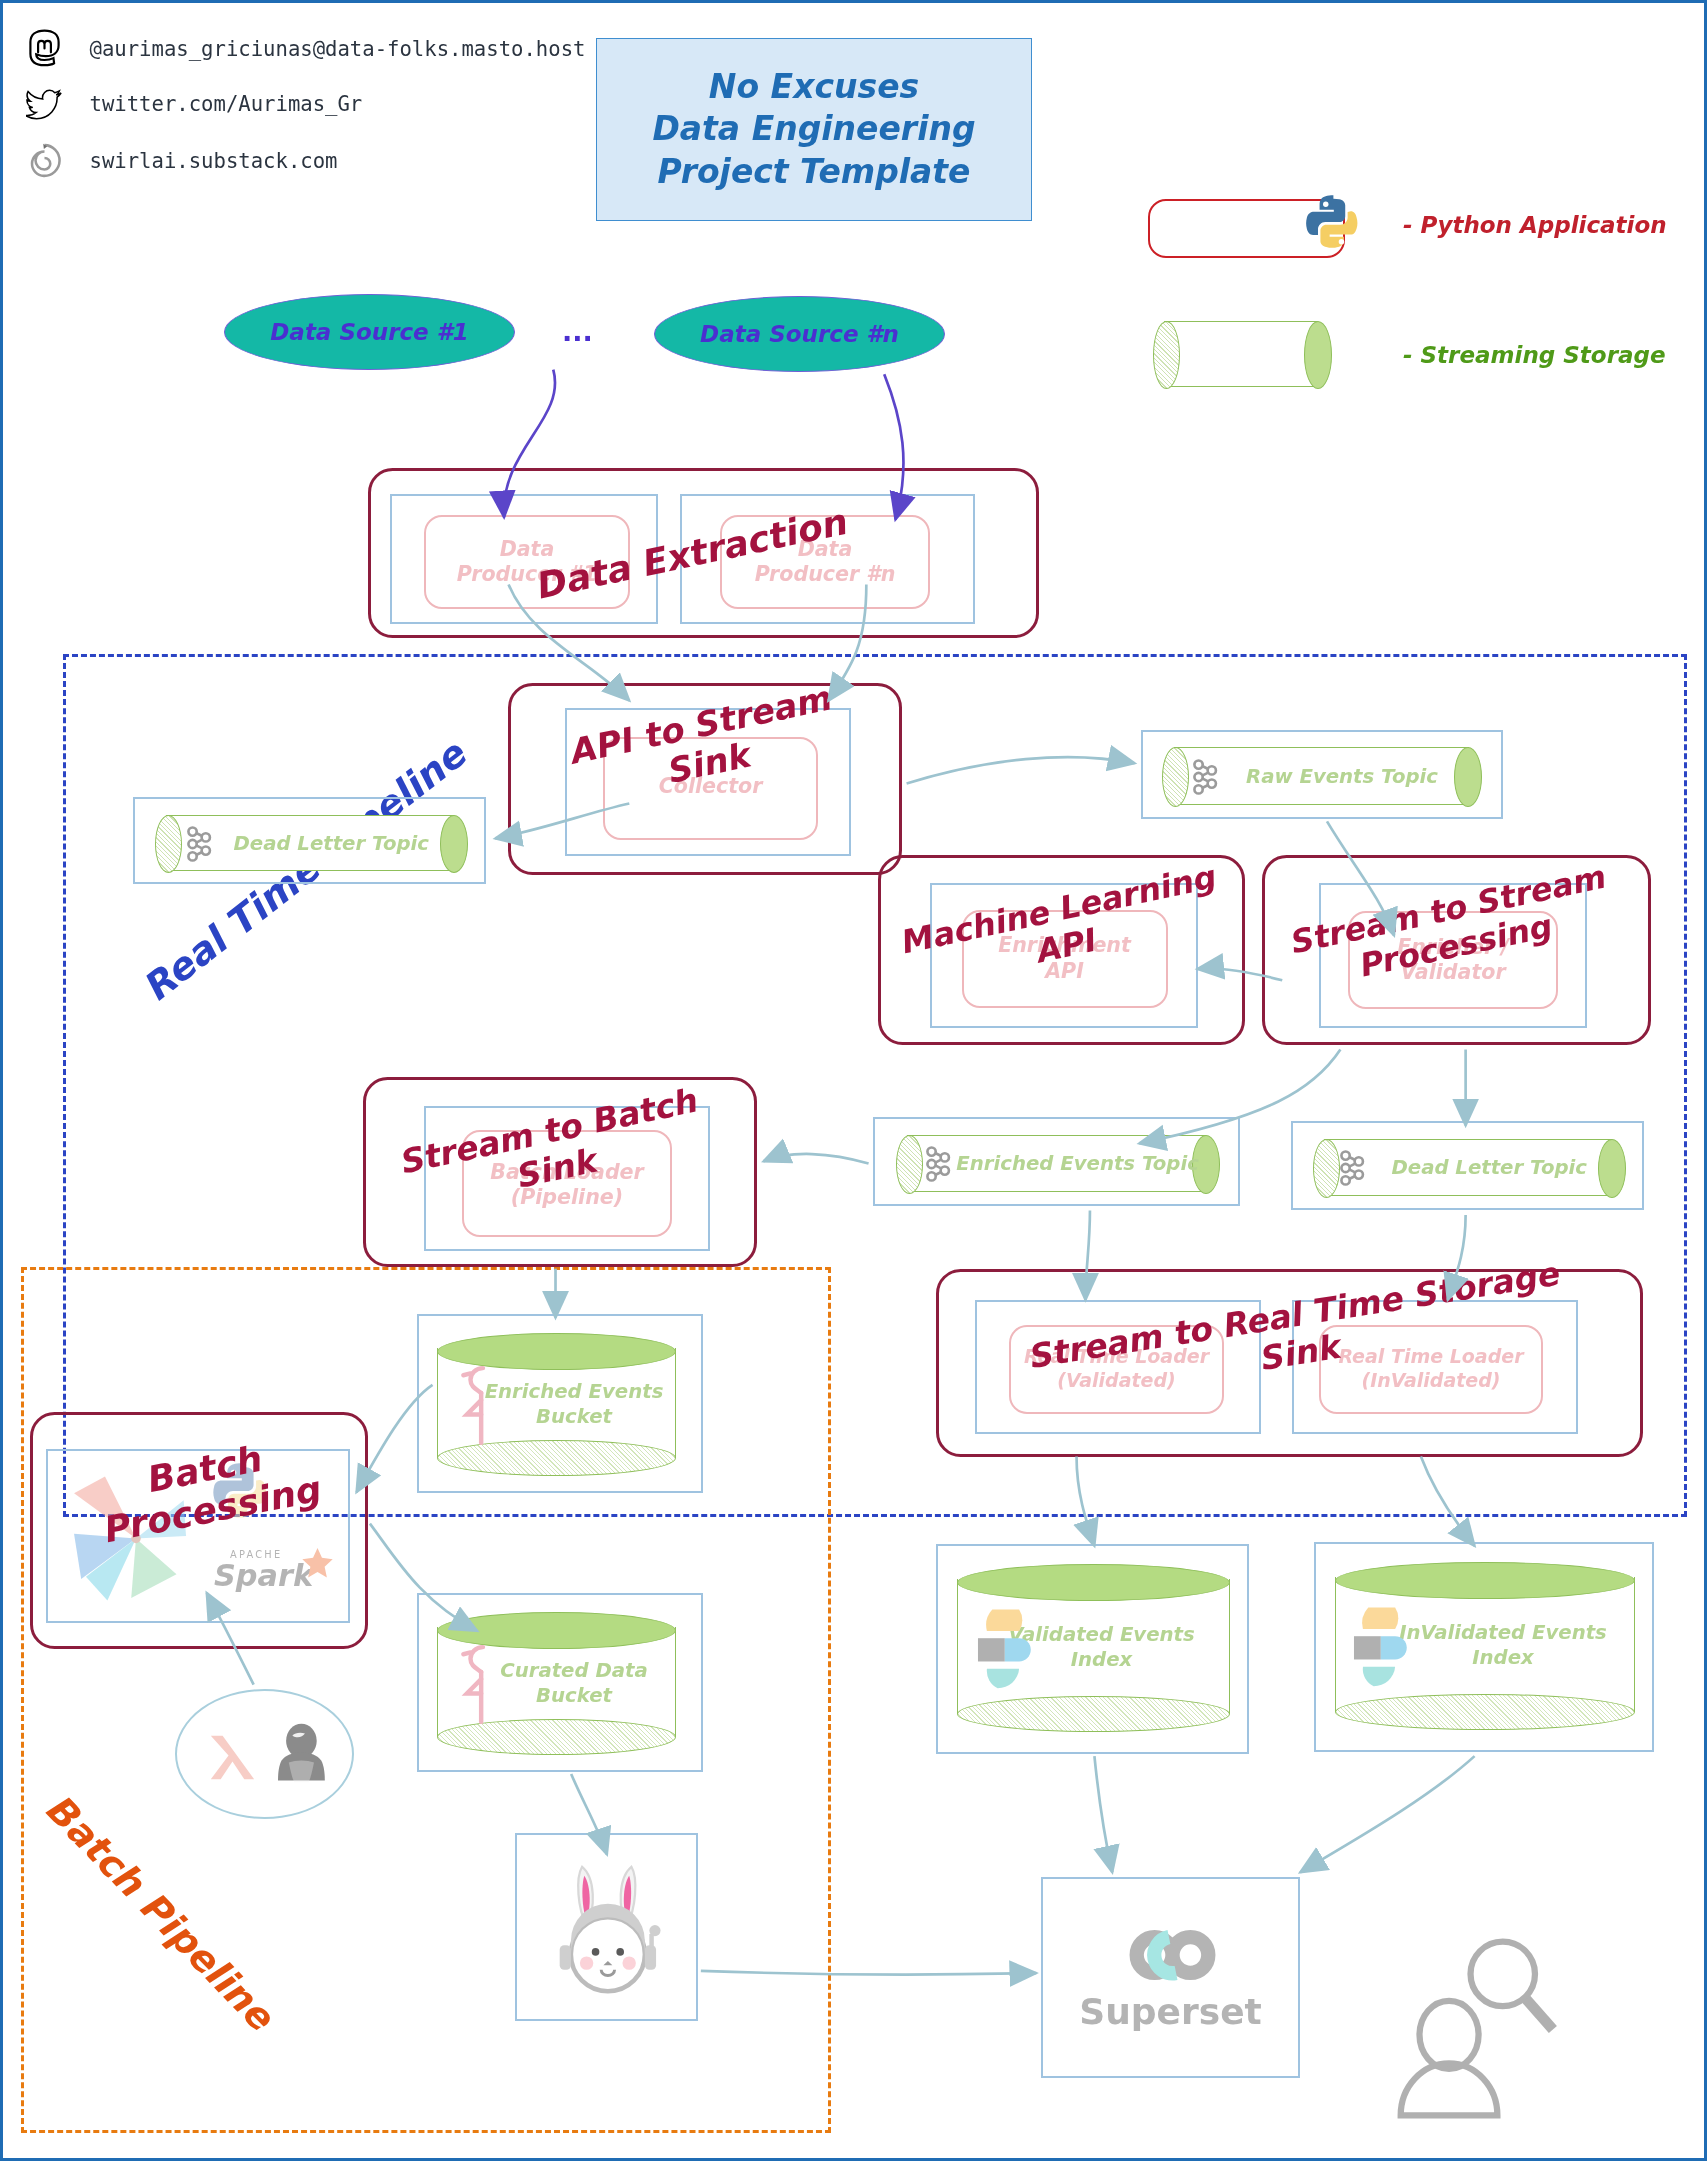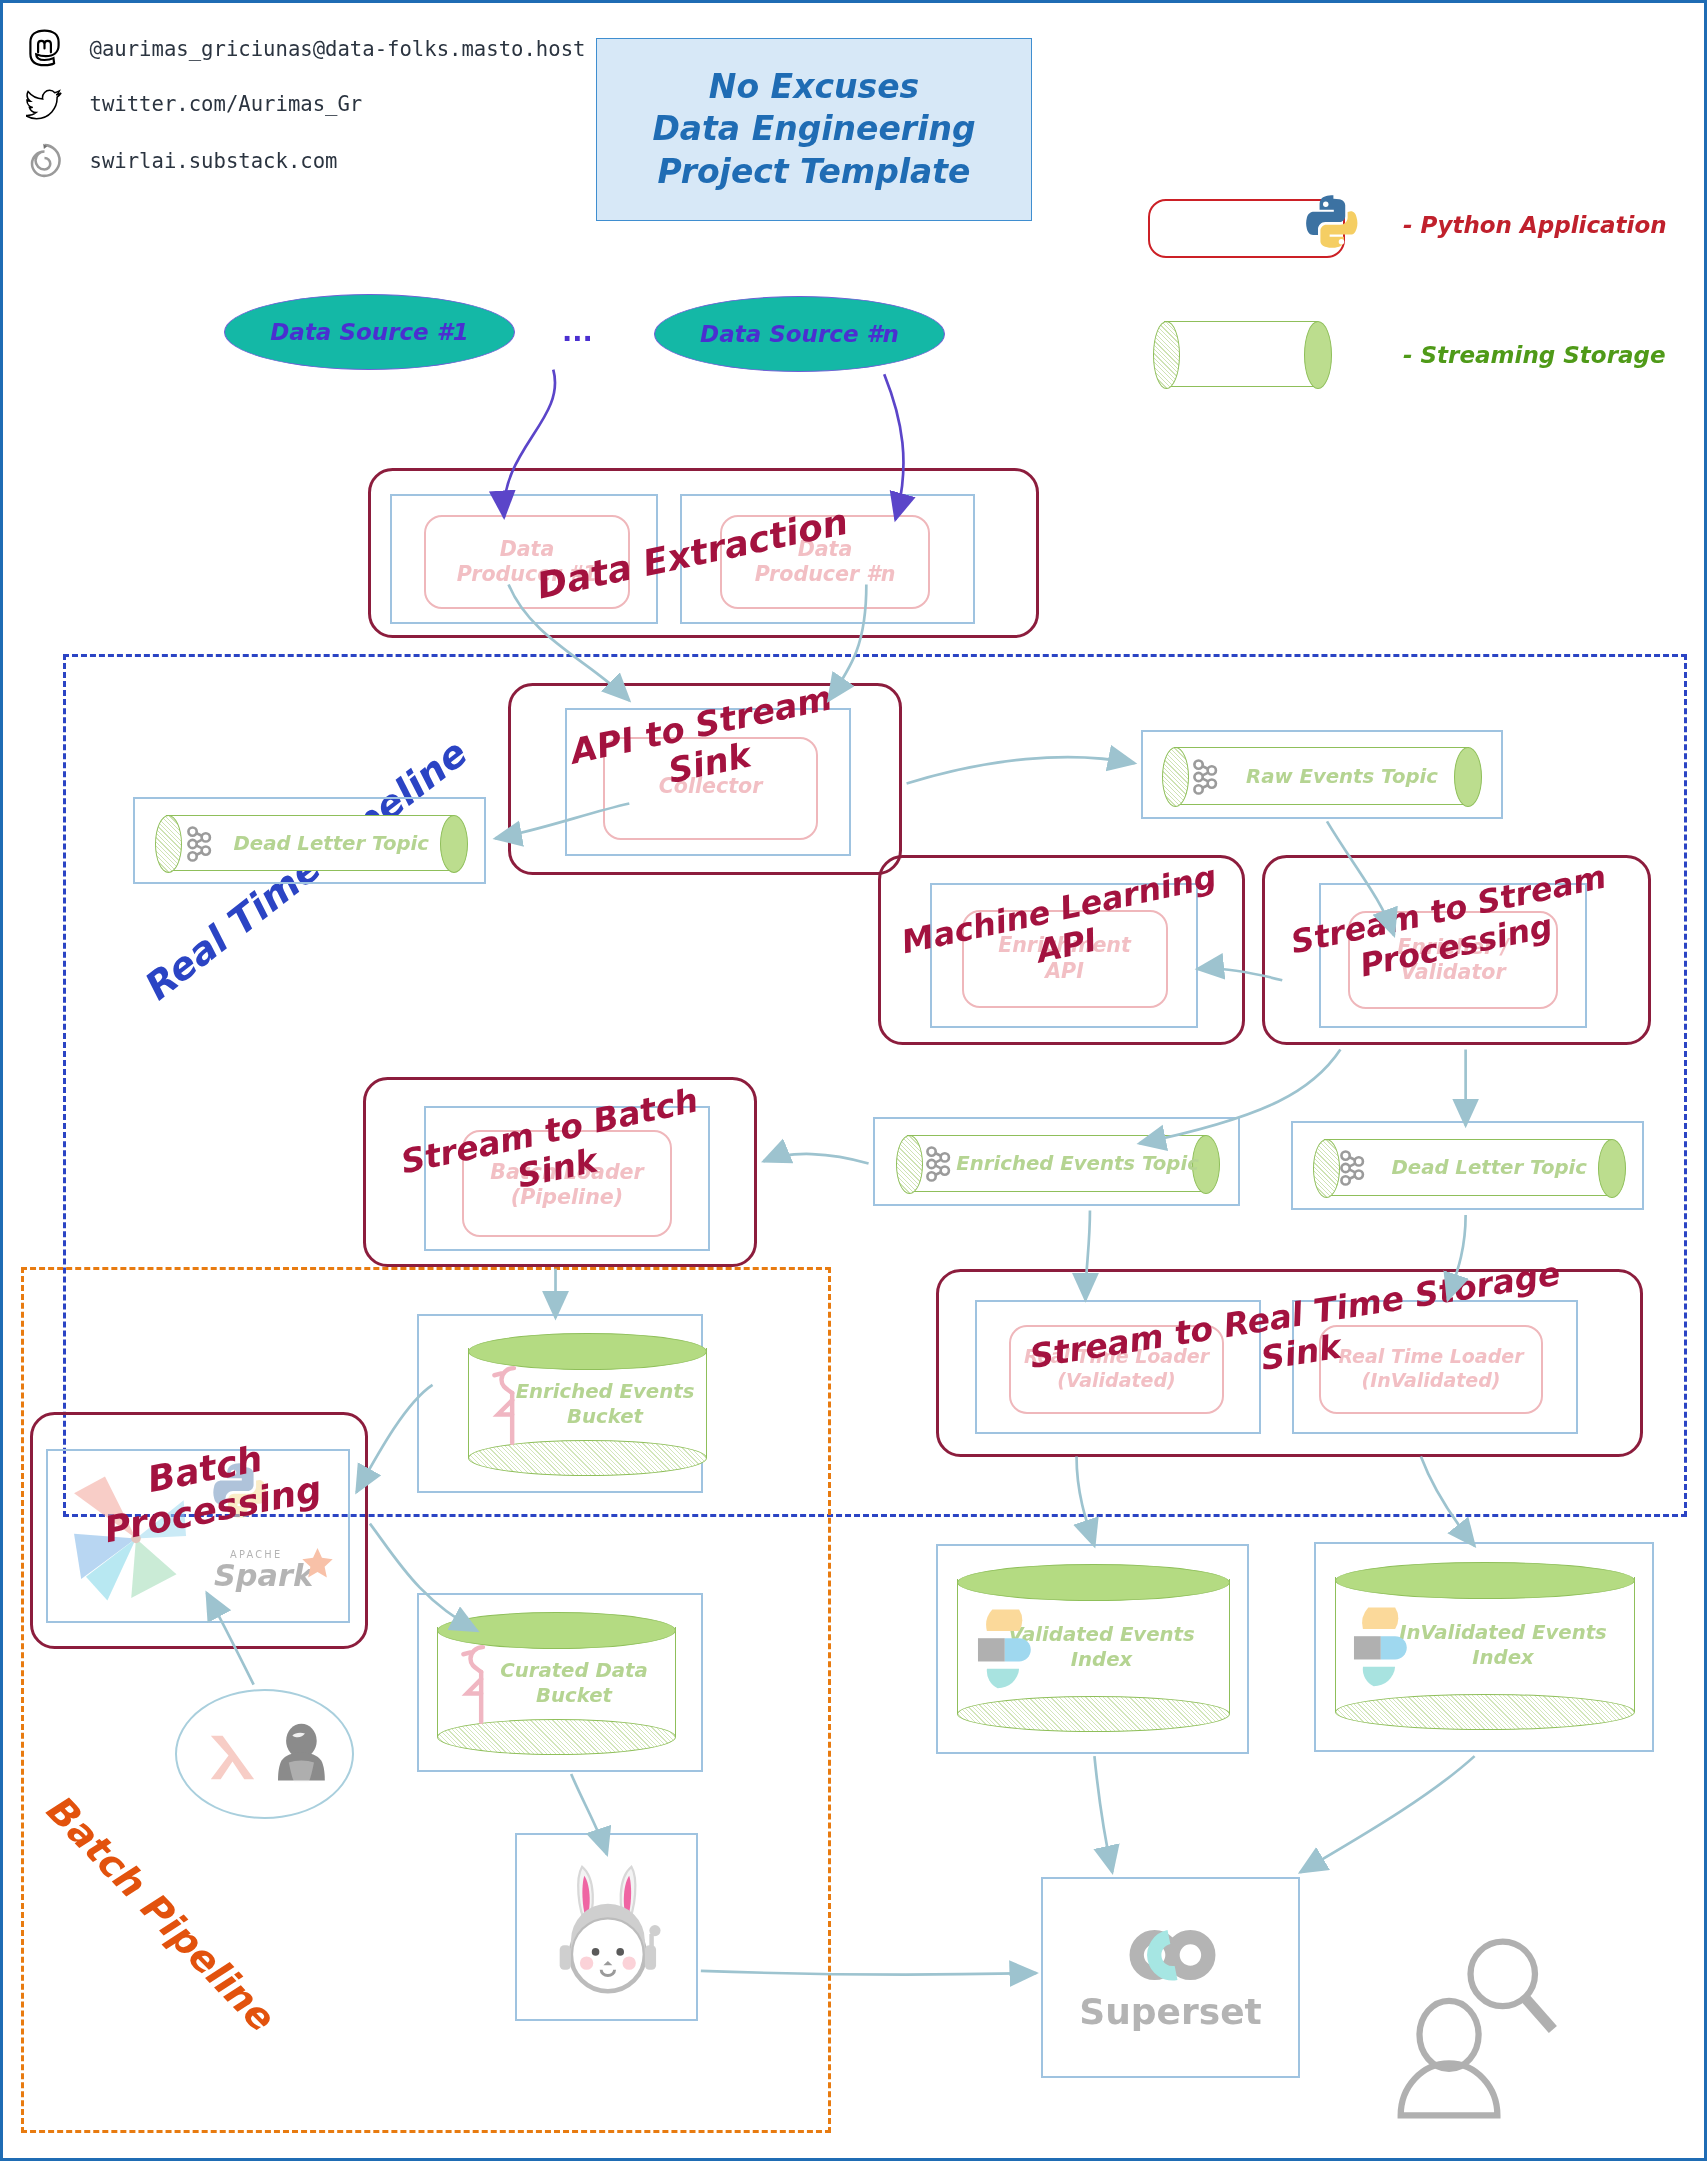--- a/index.html
+++ b/index.html
@@ -371,21 +371,21 @@
           <path d="M14 44c4-6 12-9 22-9s18 3 22 9c3 5 4 14 4 22H10c0-8 1-17 4-22z"></path>
         </g>
         <g fill="#f0f0f0">
           <path d="M26 16c3-3 9-4 14-2-3 4-9 6-14 2z"></path>
           <path d="M22 46c8-3 20-3 28 0-2 10-4 18-6 22H28c-2-4-4-12-6-22z" opacity=".35"></path>
         </g>
       </svg>
     </div>
   </div>
 
-  <div class="abs dk" style="left:414px;top:1311px;width:286px;height:179px;padding-left:31px;">
+  <div class="abs dk" style="left:414px;top:1311px;width:286px;height:179px;">
     <div class="abs vcyl" style="left:18px;top:17px;width:239px;height:143px;">
       <div class="body"></div>
         <div class="top"></div>
         <div class="bot"></div>
       <div class="lbl" style="padding-left:35px;white-space:pre;">Enriched Events
 Bucket</div>
       <div class="abs" style="left:20.6px;top:28px;width:49px;height:89px;">
         <svg width="49" height="89" viewBox="0 0 55 100" fill="none" stroke="#f0b6c2" stroke-width="5" stroke-linecap="round">
           <path d="M28 8c-8 0-14 6-14 13 0 8 7 11 12 15"></path>
           <path d="M26 36 L26 92"></path>

